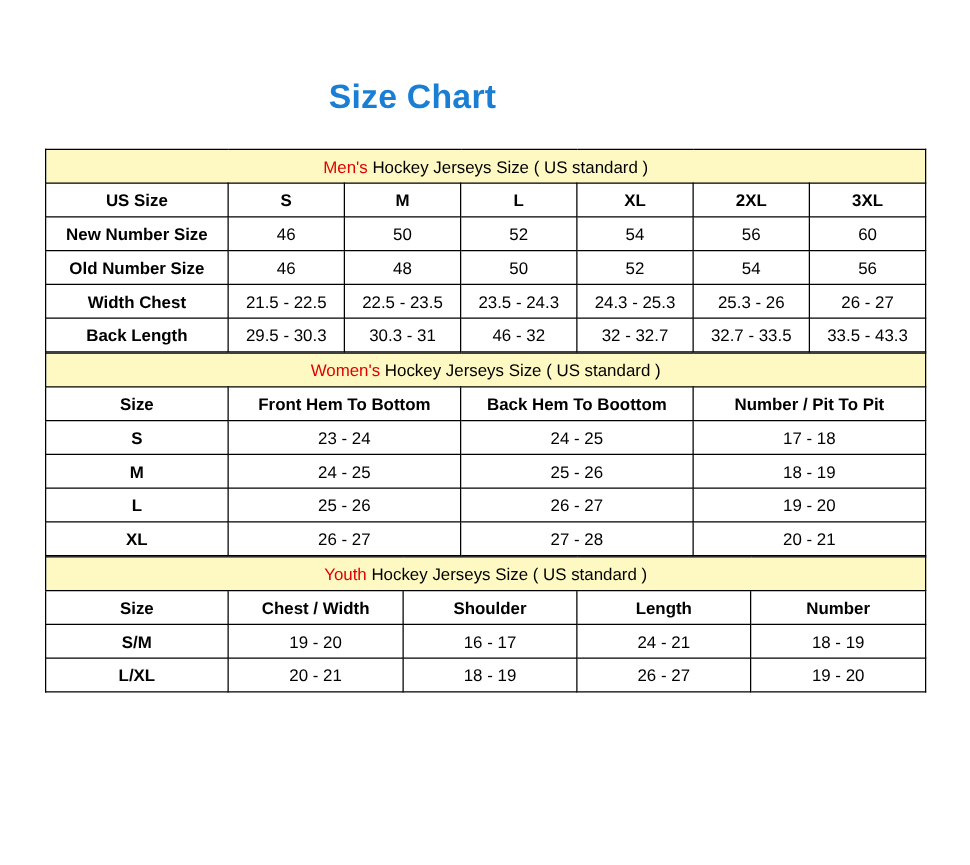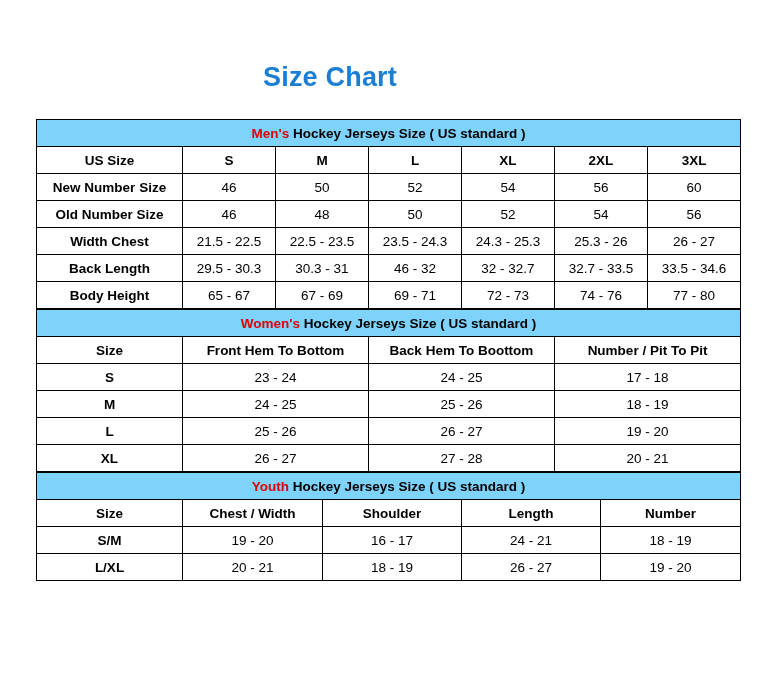--- a/index.html
+++ b/index.html
@@ -40,22 +40,22 @@
   table.sizetable td {
     border: 1px solid #000000;
     text-align: center;
     vertical-align: middle;
     font-size: 13.5px;
     height: 27px;
     padding: 2px 3px;
     box-sizing: border-box;
   }
   .section-head {
-    background: #7dd3fc;
-    font-weight: bold;
+    background: #fef9c3;
+    font-weight: normal;
     font-size: 14.5px;
     height: 31px;
   }
   .section-head .accent {
     color: #e00000;
   }
   .colhead {
     font-weight: bold;
   }
   .rowlabel {
@@ -124,30 +124,21 @@
           <td>25.3 - 26</td>
           <td>26 - 27</td>
         </tr>
         <tr>
           <td class="rowlabel">Back Length</td>
           <td>29.5 - 30.3</td>
           <td>30.3 - 31</td>
           <td>46 - 32</td>
           <td>32 - 32.7</td>
           <td>32.7 - 33.5</td>
-          <td>33.5 - 34.6</td>
-        </tr>
-        <tr>
-          <td class="rowlabel">Body Height</td>
-          <td>65 - 67</td>
-          <td>67 - 69</td>
-          <td>69 - 71</td>
-          <td>72 - 73</td>
-          <td>74 - 76</td>
-          <td>77 - 80</td>
+          <td>33.5 - 43.3</td>
         </tr>
       </tbody>
     </table>
 
     <table class="sizetable">
       <colgroup>
         <col style="width:146px">
         <col style="width:186px">
         <col style="width:186px">
         <col style="width:186px">

